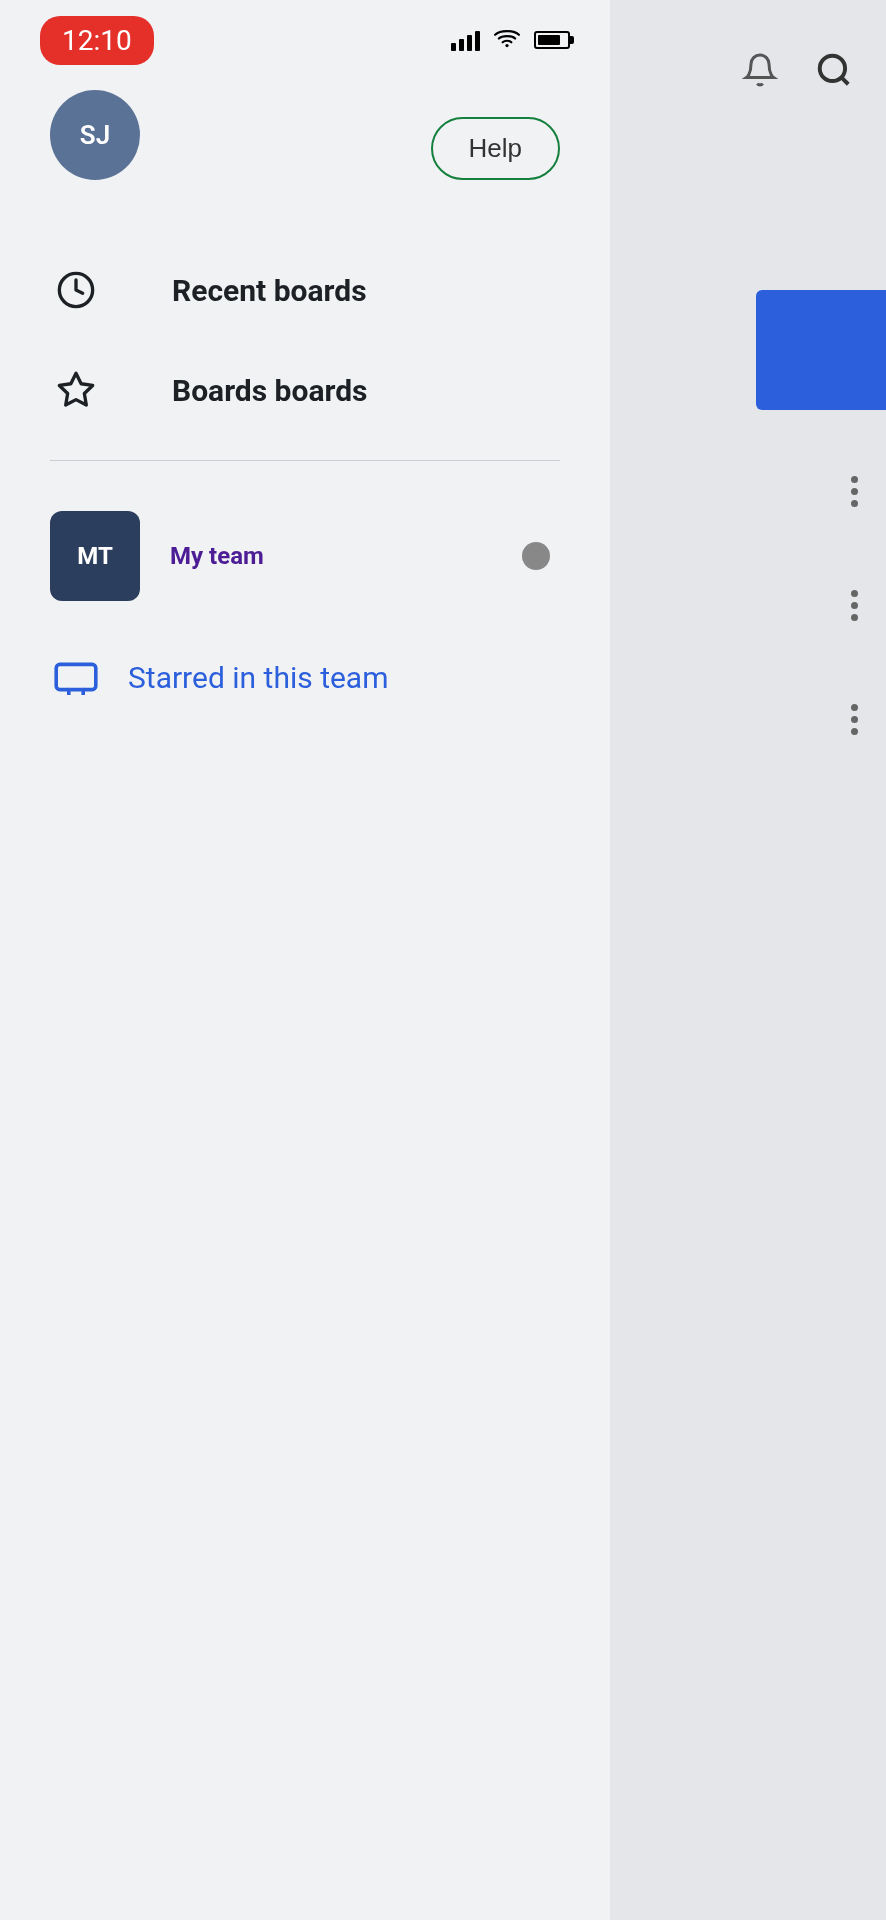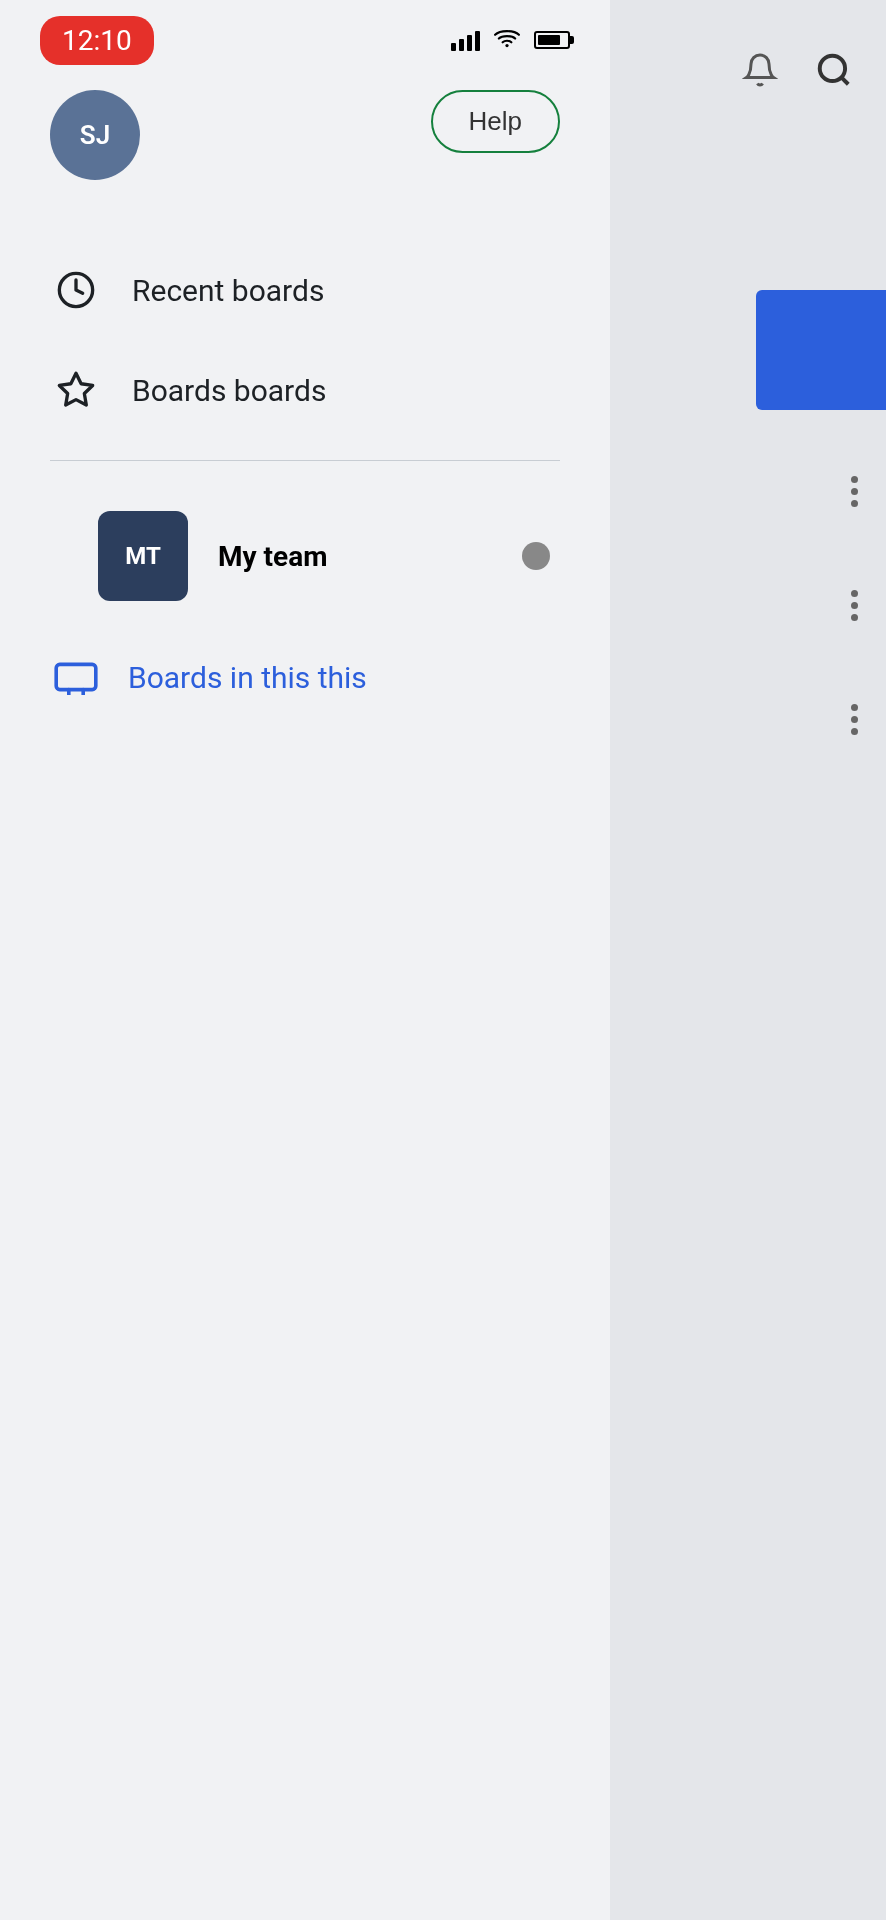--- a/index.html
+++ b/index.html
@@ -171,21 +171,21 @@
     .dots-menu-3 { top: 704px; }
 
     
     .drawer-content {
       padding: 90px 50px 0;
     }
 
     
     .header-row {
       display: flex;
-      align-items: flex-start;
+      align-items: flex-end;
       justify-content: space-between;
       margin-bottom: 60px;
     }
 
     .avatar {
       width: 90px;
       height: 90px;
       border-radius: 50%;
       background: #5a7296;
       display: flex;
@@ -226,22 +226,23 @@
       flex-shrink: 0;
     }
 
     .menu-icon svg {
       width: 40px;
       height: 40px;
     }
 
     .menu-label {
       font-size: 30px;
-      font-weight: 400;
+      font-weight: 700;
       color: #1d2125;
+      margin-left: 40px;
     }
 
     
     .divider {
       height: 1px;
       background: #c8cdd3;
       margin: 20px 0;
     }
 
     
@@ -262,27 +263,26 @@
       height: 90px;
       border-radius: 12px;
       background: #2c3e5d;
       display: flex;
       align-items: center;
       justify-content: center;
       color: white;
       font-size: 24px;
       font-weight: 700;
       flex-shrink: 0;
-      margin-left: 48px;
     }
 
     .team-name {
-      font-size: 28px;
+      font-size: 24px;
       font-weight: 700;
-      color: #000000;
+      color: #4c1d95;
     }
 
     .team-dot {
       position: absolute;
       right: 10px;
       width: 28px;
       height: 28px;
       background: #888;
       border-radius: 50%;
     }
@@ -426,21 +426,21 @@
 
       <div class="boards-link">
         <div class="boards-link-icon">
           <svg width="44" height="36" viewBox="0 0 24 20" fill="none" stroke="#2c5fdc" stroke-width="2" stroke-linecap="round" stroke-linejoin="round">
             <rect x="1" y="3" width="22" height="14" rx="2" ry="2"></rect>
             <line x1="8" y1="17" x2="8" y2="21"></line>
             <line x1="16" y1="17" x2="16" y2="21"></line>
             <line x1="5" y1="21" x2="19" y2="21"></line>
           </svg>
         </div>
-        <span class="boards-link-label">Boards in this this</span>
+        <span class="boards-link-label">Starred in this team</span>
       </div>
     </div>
 
   </div>
 
 </div>
 
 <div class="home-indicator"></div>
 
 </body></html>

